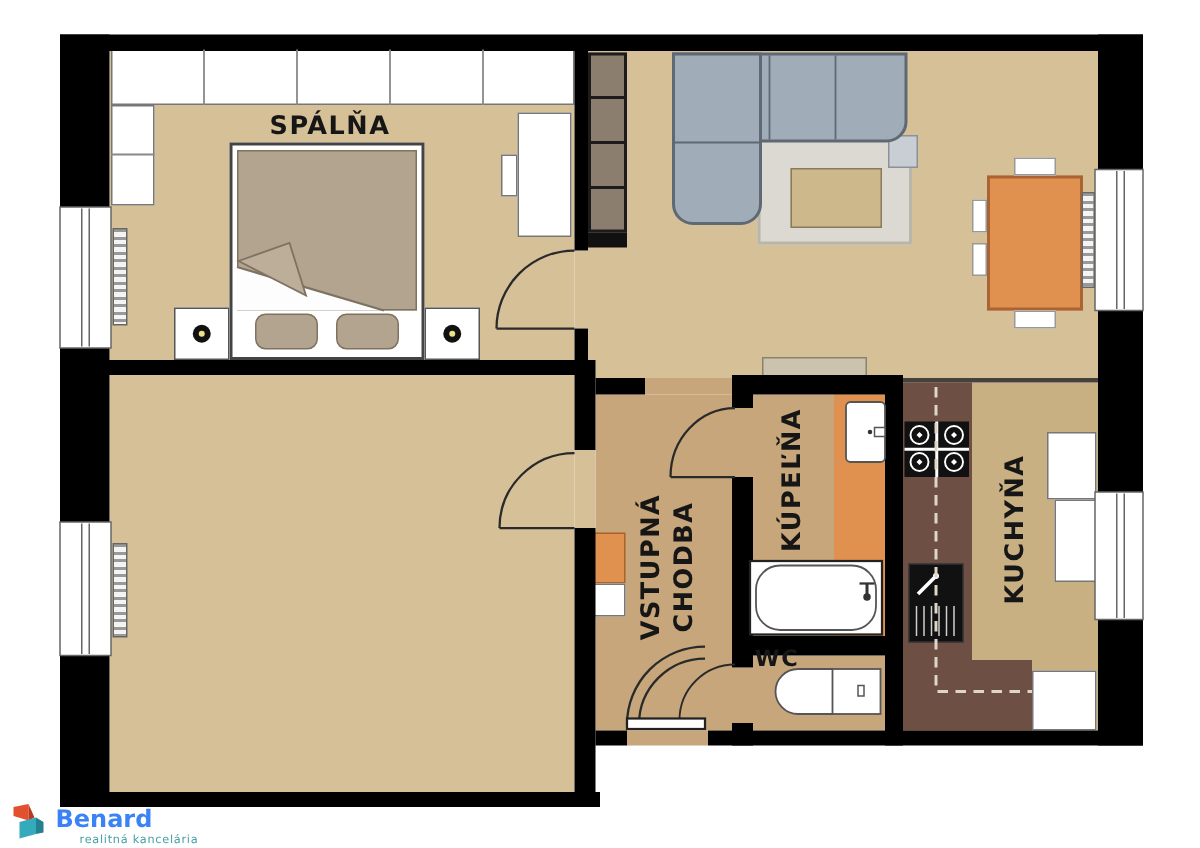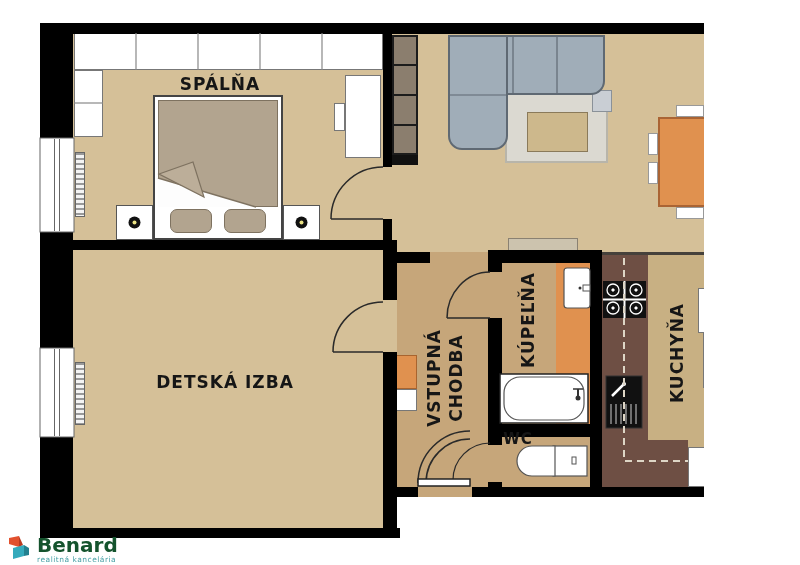--- a/index.html
+++ b/index.html
@@ -1,32 +1,32 @@
 <!DOCTYPE html>
 <html><head>
 <meta charset="utf-8">
 <style>
   html,body{margin:0;padding:0;background:#fff;}
-  #stage{position:relative;width:704px;height:565px;background:#ffffff;overflow:hidden;
+  #stage{position:relative;width:800px;height:565px;background:#ffffff;overflow:hidden;
          font-family:"DejaVu Sans","Liberation Sans",sans-serif;}
   .abs{position:absolute;box-sizing:border-box;}
   .wall{position:absolute;background:#000;box-sizing:border-box;}
   .floor-room{background:#d5c098;}
   .floor-hall{background:#c6a67a;}
   .floor-kitchen{background:#c8b083;}
   .lbl{position:absolute;color:#161616;font-weight:bold;font-size:17px;letter-spacing:1px;
        text-align:center;white-space:nowrap;}
   .lbl.rot{transform:rotate(-90deg);}
   .radiator{position:absolute;box-sizing:border-box;border:1px solid #666;
             background:repeating-linear-gradient(180deg,#999 0 2px,#f4f4f4 2px 5px);}
   .furn-white{position:absolute;box-sizing:border-box;background:#fff;border:1px solid #777;}
   svg.overlay{position:absolute;left:0;top:0;pointer-events:none;}
   #logo{position:absolute;left:8px;top:536px;display:flex;align-items:flex-start;gap:5px;}
-  #logo .company{font-size:20px;font-weight:bold;color:#14532d;line-height:19px;}
-  #logo .tagline{font-size:7.5px;color:#46a0a5;letter-spacing:0.5px;}
+  #logo .company{font-size:16px;font-weight:bold;color:#3b82f6;line-height:19px;}
+  #logo .tagline{font-size:7.5px;color:#46a0a5;letter-spacing:0.5px;margin-left:16px;}
 </style>
 </head>
 <body>
 
 <div id="stage">
 
   <div class="abs floor-room" style="left:73px;top:33px;width:310px;height:207px;"></div>
   <div class="abs floor-room" style="left:73px;top:250px;width:310px;height:278px;"></div>
   <div class="abs floor-room" style="left:392px;top:34px;width:340px;height:218px;"></div>
   <div class="abs floor-hall" style="left:397px;top:263px;width:91px;height:224px;"></div>
@@ -98,21 +98,20 @@
   <div class="wall" style="left:472px;top:487px;width:290px;height:10px;"></div>
   <div class="wall" style="left:397px;top:252px;width:33px;height:11px;"></div>
   <div class="wall" style="left:488px;top:250px;width:114px;height:13px;"></div>
   <div class="wall" style="left:488px;top:250px;width:14px;height:22px;"></div>
   <div class="wall" style="left:488px;top:318px;width:14px;height:127px;"></div>
   <div class="wall" style="left:488px;top:482px;width:14px;height:15px;"></div>
   <div class="wall" style="left:488px;top:424px;width:114px;height:13px;"></div>
   <div class="wall" style="left:590px;top:250px;width:12px;height:247px;"></div>
 
   <div class="lbl" style="left:150px;top:74px;width:140px;">SPÁLŇA</div>
-  <div class="lbl" style="left:125px;top:372px;width:200px;">DETSKÁ IZBA</div>
   <div class="lbl rot" style="left:385px;top:356px;width:120px;line-height:22px;">
     <div>VSTUPNÁ</div>
     <div>CHODBA</div>
   </div>
   <div class="lbl rot" style="left:468px;top:310px;width:120px;">KÚPEĽŇA</div>
   <div class="lbl" style="left:498px;top:430px;width:40px;font-size:15px;">WC</div>
   <div class="lbl rot" style="left:617px;top:343px;width:120px;">KUCHYŇA</div>
 
   <svg class="overlay" width="800" height="565" viewBox="0 0 800 565">
 

